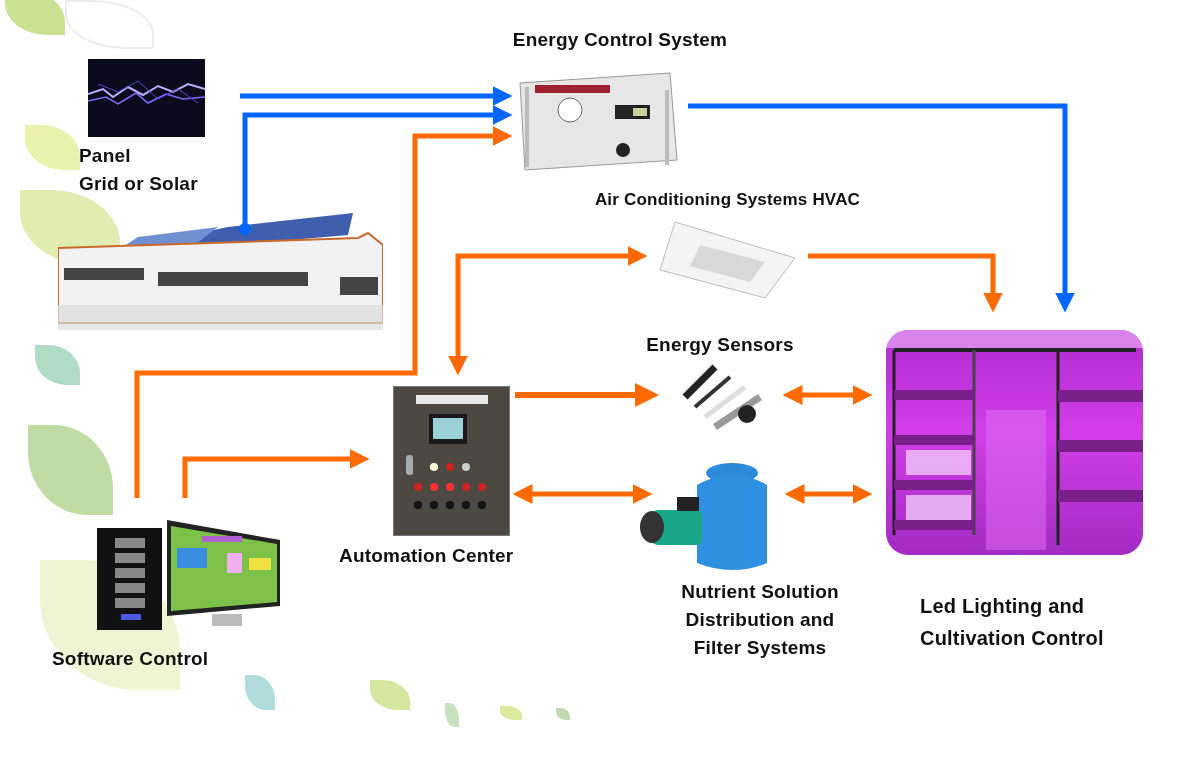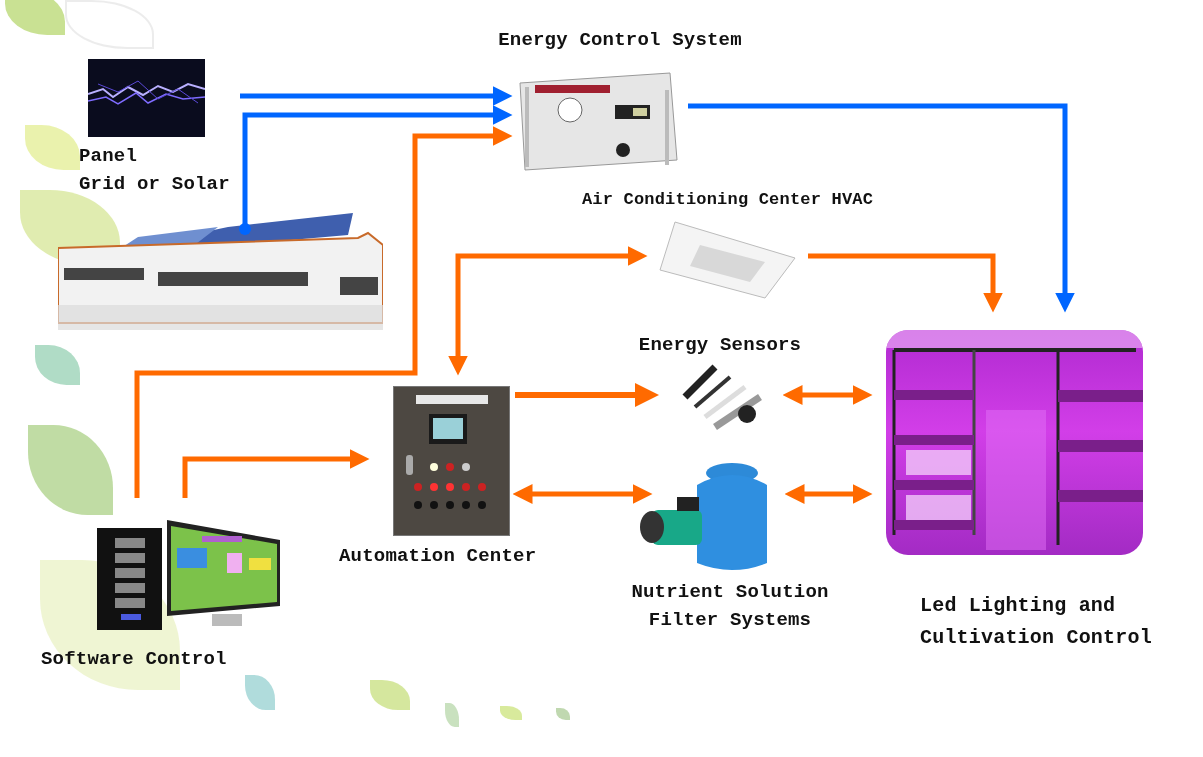--- a/index.html
+++ b/index.html
@@ -4,21 +4,21 @@
 <style>
   html, body { margin: 0; padding: 0; }
   body {
     width: 1203px; height: 757px; position: relative; overflow: hidden;
     background: #ffffff;
     font-family: "DejaVu Sans", sans-serif;
   }
   .bg-leaf { position: absolute; border-radius: 0 70% 0 70%; opacity: .55; }
   .label {
     position: absolute; font-weight: bold; color: #111; font-size: 19px; line-height: 28px;
-    font-family: Liberation Mono, monospace; letter-spacing: 0.2px;
+    font-family: Liberation Sans, sans-serif; letter-spacing: 0.2px;
   }
   .center { text-align: center; }
   .pic { position: absolute; }
   svg.arrows { position: absolute; left: 0; top: 0; }
 </style>
 </head>
 <body>
 
 <div>
   <div class="bg-leaf" style="left:5px;top:-10px;width:60px;height:45px;background:#9cc83a;"></div>
@@ -66,21 +66,21 @@
     <rect x="20" y="20" width="75" height="8" fill="#a02030"></rect>
     <circle cx="55" cy="45" r="12" fill="#fff" stroke="#666"></circle>
     <rect x="100" y="40" width="35" height="14" fill="#222"></rect>
     <rect x="118" y="43" width="14" height="8" fill="#cfcfa0"></rect>
     <circle cx="108" cy="85" r="7" fill="#222"></circle>
     <rect x="10" y="22" width="4" height="80" fill="#bbb"></rect>
     <rect x="150" y="25" width="4" height="75" fill="#bbb"></rect>
   </svg>
 </div>
 
-<div class="label center" style="left:560px;top:186px;width:335px;font-size:17px;">Air Conditioning Center HVAC</div>
+<div class="label center" style="left:560px;top:186px;width:335px;font-size:17px;">Air Conditioning Systems HVAC</div>
 <div class="pic" style="left:655px;top:220px;width:145px;height:80px;">
   <svg width="145" height="80">
     <polygon points="20,2 140,38 110,78 5,50" fill="#f4f4f4" stroke="#bbb"></polygon>
     <polygon points="45,25 110,42 95,62 35,46" fill="#d8d8d8"></polygon>
   </svg>
 </div>
 
 <div class="label center" style="left:610px;top:331px;width:220px;">Energy Sensors</div>
 <div class="pic" style="left:675px;top:362px;width:95px;height:75px;">
   <svg width="95" height="75">
@@ -117,22 +117,23 @@
 
 <div class="pic" style="left:637px;top:455px;width:145px;height:120px;">
   <svg width="145" height="120">
     <ellipse cx="95" cy="18" rx="26" ry="10" fill="#2d8ad8"></ellipse>
     <path d="M60,30 Q95,10 130,30 L130,108 Q95,122 60,108 Z" fill="#2f8fe0"></path>
     <rect x="15" y="55" width="50" height="35" rx="6" fill="#18a888"></rect>
     <ellipse cx="15" cy="72" rx="12" ry="16" fill="#333"></ellipse>
     <rect x="40" y="42" width="22" height="14" fill="#222"></rect>
   </svg>
 </div>
-<div class="label center" style="left:610px;top:578px;width:240px;">
+<div class="label center" style="left:640px;top:578px;width:240px;">
   <div>Nutrient Solution</div>
+  <div>Distribution  and</div>
   <div>Filter Systems</div>
 </div>
 
 <div class="pic" style="left:886px;top:330px;width:257px;height:225px;border-radius:22px;overflow:hidden;background:linear-gradient(180deg,#b02ad0 0%,#d23ee8 45%,#a32bc4 100%);">
   <svg width="257" height="225">
     <rect x="0" y="0" width="257" height="18" fill="#e9a8f5" opacity=".7"></rect>
     <line x1="8" y1="20" x2="250" y2="20" stroke="#222" stroke-width="4"></line>
     <line x1="8" y1="20" x2="8" y2="205" stroke="#222" stroke-width="3"></line>
     <line x1="88" y1="20" x2="88" y2="205" stroke="#444" stroke-width="3"></line>
     <line x1="172" y1="20" x2="172" y2="215" stroke="#222" stroke-width="3"></line>
@@ -164,21 +165,21 @@
     <rect x="24" y="96" width="20" height="6" fill="#4a5adf"></rect>
     <polygon points="70,2 183,22 183,88 70,98" fill="#222"></polygon>
     <polygon points="74,8 180,26 180,84 74,93" fill="#7cc24a"></polygon>
     <rect x="105" y="18" width="40" height="6" fill="#b060d0"></rect>
     <rect x="80" y="30" width="30" height="20" fill="#3a8ee0"></rect>
     <rect x="130" y="35" width="15" height="20" fill="#f0b0f0"></rect>
     <rect x="152" y="40" width="22" height="12" fill="#f0e040"></rect>
     <rect x="115" y="96" width="30" height="12" fill="#bbb"></rect>
   </svg>
 </div>
-<div class="label" style="left:41px;top:645px;">
+<div class="label" style="left:52px;top:645px;">
   <div>Software Control</div>
 </div>
 
 <svg class="arrows" width="1203" height="757">
   <defs>
     <marker id="ab" markerWidth="4" markerHeight="4" refX="2.5" refY="2" orient="auto" markerUnits="strokeWidth">
       <path d="M0,0 L4,2 L0,4 Z" fill="#0066ff"></path>
     </marker>
     <marker id="ao" markerWidth="4" markerHeight="4" refX="2.5" refY="2" orient="auto" markerUnits="strokeWidth">
       <path d="M0,0 L4,2 L0,4 Z" fill="#ff6a00"></path>

